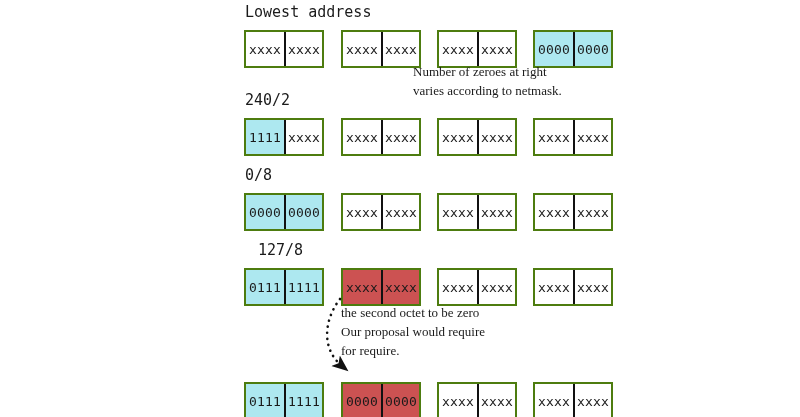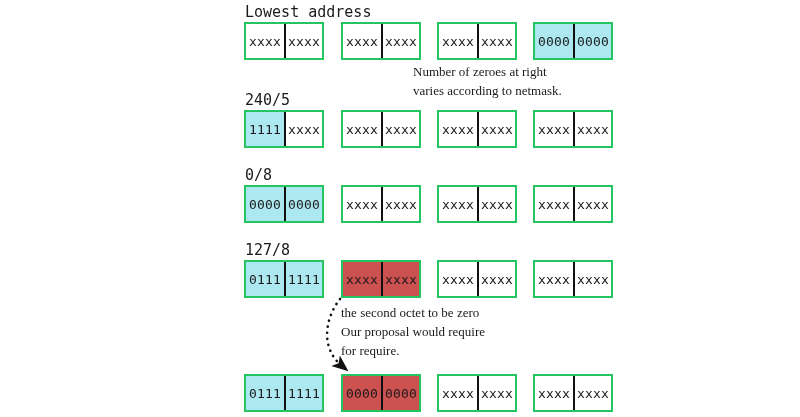--- a/index.html
+++ b/index.html
@@ -33,25 +33,25 @@
     left: 217px;
     font-family: "DejaVu Sans Mono", monospace;
     font-size: 15px;
     color: #1a1a1a;
     letter-spacing: 0px;
     white-space: nowrap;
     line-height: 16px;
   }
   .octet {
     position: absolute;
-    top: 0;
+    top: 8px;
     height: 38px;
     box-sizing: border-box;
     display: flex;
-    border: 2px solid #22c55e;
+    border: 2px solid #4d7c0f;
     background: #ffffff;
   }
   .nib {
     width: 38px;
     height: 100%;
     box-sizing: border-box;
     display: flex;
     align-items: center;
     justify-content: center;
     font-family: "DejaVu Sans Mono", monospace;
@@ -101,21 +101,21 @@
         </div>
         <div class="octet " style="left: 409px;">
           <div class="nib">xxxx</div>
           <div class="nib sep">xxxx</div>
         </div>
         <div class="octet fill-cyan" style="left: 505px;">
           <div class="nib">0000</div>
           <div class="nib sep">0000</div>
         </div>
       </div>
-      <div class="row-label" style="left: 217px; top: 92px;">240/5</div>
+      <div class="row-label" style="left: 217px; top: 92px;">240/2</div>
       <div class="row" style="top: 110px;">
         <div class="octet " style="left: 216px;">
           <div class="nib" style="background: rgb(173, 232, 240);">1111</div>
           <div class="nib sep">xxxx</div>
         </div>
         <div class="octet " style="left: 313px;">
           <div class="nib">xxxx</div>
           <div class="nib sep">xxxx</div>
         </div>
         <div class="octet " style="left: 409px;">
@@ -139,21 +139,21 @@
         </div>
         <div class="octet " style="left: 409px;">
           <div class="nib">xxxx</div>
           <div class="nib sep">xxxx</div>
         </div>
         <div class="octet " style="left: 505px;">
           <div class="nib">xxxx</div>
           <div class="nib sep">xxxx</div>
         </div>
       </div>
-      <div class="row-label" style="left: 217px; top: 242px;">127/8</div>
+      <div class="row-label" style="left: 230px; top: 242px;">127/8</div>
       <div class="row" style="top: 260px;">
         <div class="octet fill-cyan" style="left: 216px;">
           <div class="nib">0111</div>
           <div class="nib sep">1111</div>
         </div>
         <div class="octet fill-red" style="left: 313px;">
           <div class="nib">xxxx</div>
           <div class="nib sep">xxxx</div>
         </div>
         <div class="octet " style="left: 409px;">

